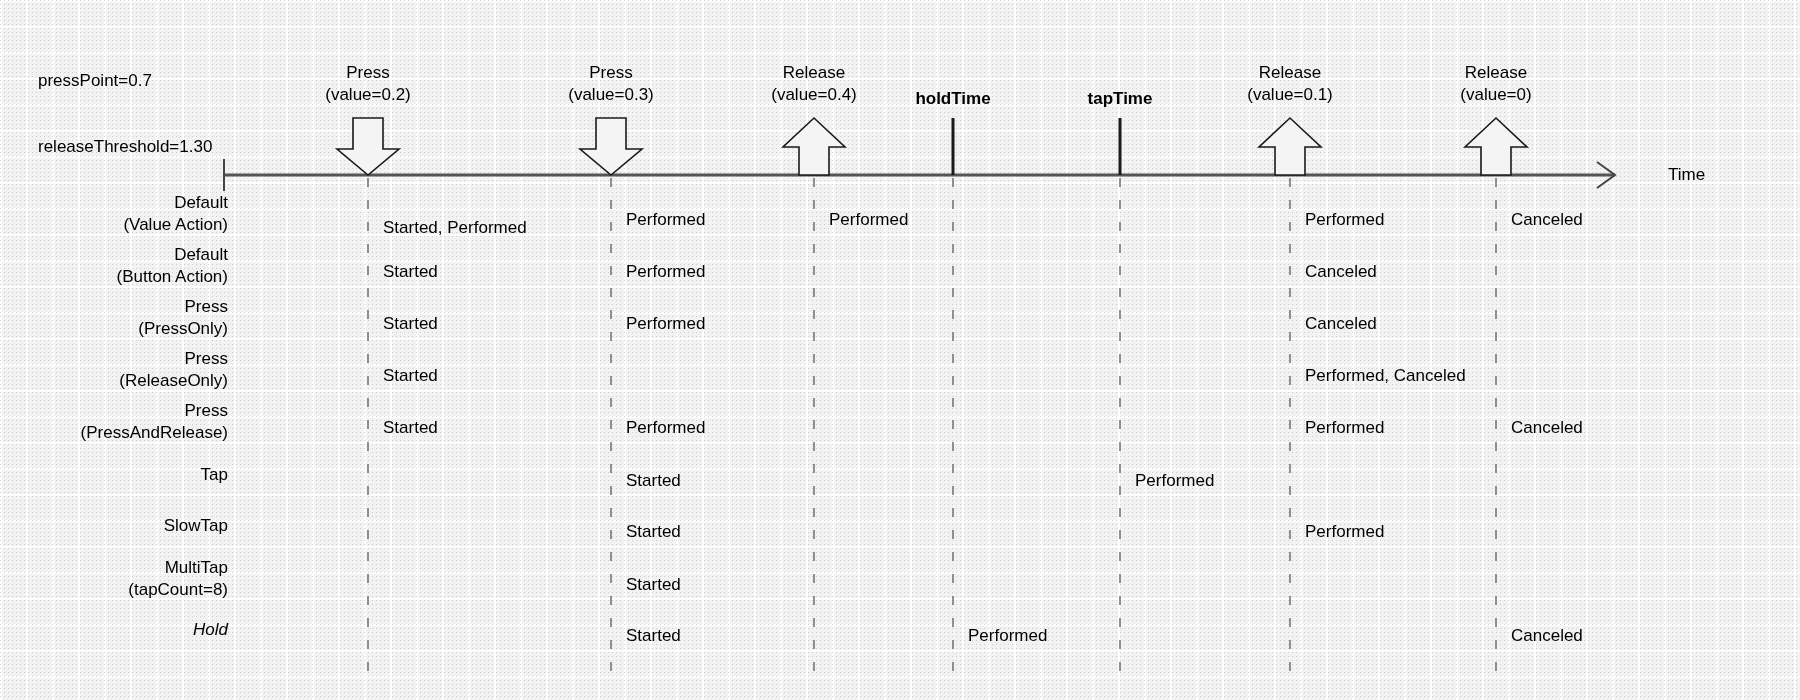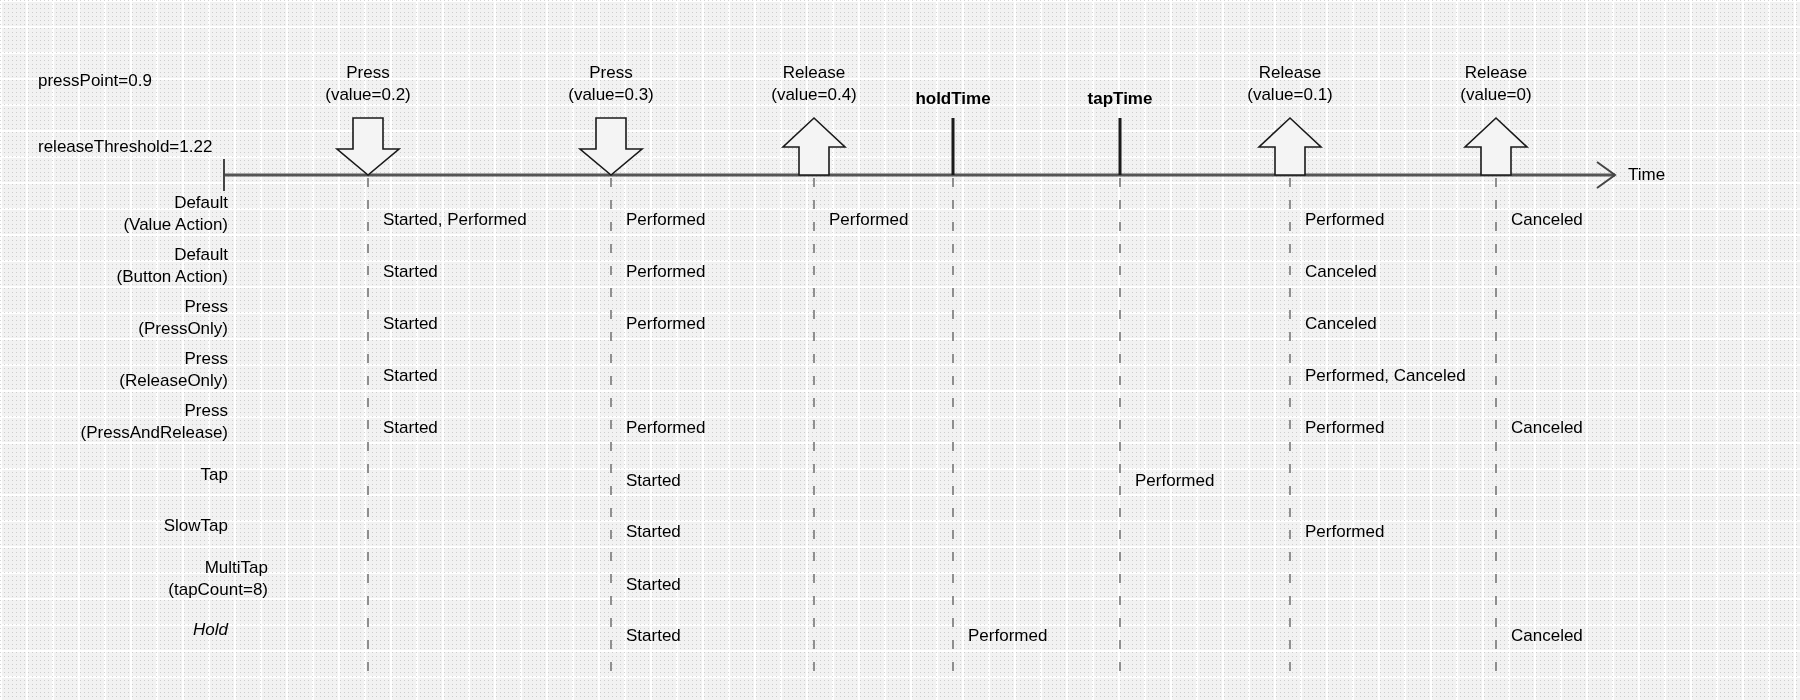--- a/index.html
+++ b/index.html
@@ -54,36 +54,36 @@
       <line x1="953" y1="178" x2="953" y2="672" stroke="#777777" stroke-width="1.6" stroke-dasharray="9 13"></line>
       <line x1="1120" y1="118" x2="1120" y2="175" stroke="#1a1a1a" stroke-width="3"></line>
       <line x1="1120" y1="178" x2="1120" y2="672" stroke="#777777" stroke-width="1.6" stroke-dasharray="9 13"></line>
       <polygon points="1275,175 1275,147 1259,147 1290,118 1321,147 1305,147 1305,175" fill="#f4f4f4" stroke="#1a1a1a" stroke-width="1.6" stroke-linejoin="miter"></polygon>
       <line x1="1290" y1="178" x2="1290" y2="672" stroke="#777777" stroke-width="1.6" stroke-dasharray="9 13"></line>
       <polygon points="1481,175 1481,147 1465,147 1496,118 1527,147 1511,147 1511,175" fill="#f4f4f4" stroke="#1a1a1a" stroke-width="1.6" stroke-linejoin="miter"></polygon>
       <line x1="1496" y1="178" x2="1496" y2="672" stroke="#777777" stroke-width="1.6" stroke-dasharray="9 13"></line>
     </svg>
 
   <div class="txt params" style="left:38px; top:26px;">
-    <div>pressPoint=0.9</div>
-    <div>releaseThreshold=1.22</div>
+    <div>pressPoint=0.7</div>
+    <div>releaseThreshold=1.30</div>
   </div>
 
-  <div class="txt timeword" style="left:1628px; top:164px;text-align:right;">Time</div>
+  <div class="txt timeword" style="left:1668px; top:164px;text-align:right;">Time</div>
 
   <div id="dynamic">
       <div class="txt evtlabel ctr" style="left: 368px; top: 62px;"><div>Press</div><div>(value=0.2)</div></div>
       <div class="txt evtlabel ctr" style="left: 611px; top: 62px;"><div>Press</div><div>(value=0.3)</div></div>
       <div class="txt evtlabel ctr" style="left: 814px; top: 62px;"><div>Release</div><div>(value=0.4)</div></div>
       <div class="txt evtlabel ctr" style="left: 953px; top: 88px; font-weight: bold;"><div>holdTime</div></div>
       <div class="txt evtlabel ctr" style="left: 1120px; top: 88px; font-weight: bold;"><div>tapTime</div></div>
       <div class="txt evtlabel ctr" style="left: 1290px; top: 62px;"><div>Release</div><div>(value=0.1)</div></div>
       <div class="txt evtlabel ctr" style="left: 1496px; top: 62px;"><div>Release</div><div>(value=0)</div></div>
       <div class="txt rowlabel rt" style="left: 228px; top: 192px;"><div>Default</div><div>(Value Action)</div></div>
-      <div class="txt cell" style="left: 383px; top: 210px;">Started, Performed</div>
+      <div class="txt cell" style="left: 383px; top: 218px;">Started, Performed</div>
       <div class="txt cell" style="left: 626px; top: 210px;">Performed</div>
       <div class="txt cell" style="left: 829px; top: 210px;">Performed</div>
       <div class="txt cell" style="left: 1305px; top: 210px;">Performed</div>
       <div class="txt cell" style="left: 1511px; top: 210px;">Canceled</div>
       <div class="txt rowlabel rt" style="left: 228px; top: 244px;"><div>Default</div><div>(Button Action)</div></div>
       <div class="txt cell" style="left: 383px; top: 262px;">Started</div>
       <div class="txt cell" style="left: 626px; top: 262px;">Performed</div>
       <div class="txt cell" style="left: 1305px; top: 262px;">Canceled</div>
       <div class="txt rowlabel rt" style="left: 228px; top: 296px;"><div>Press</div><div>(PressOnly)</div></div>
       <div class="txt cell" style="left: 383px; top: 314px;">Started</div>
@@ -96,20 +96,20 @@
       <div class="txt cell" style="left: 383px; top: 418px;">Started</div>
       <div class="txt cell" style="left: 626px; top: 418px;">Performed</div>
       <div class="txt cell" style="left: 1305px; top: 418px;">Performed</div>
       <div class="txt cell" style="left: 1511px; top: 418px;">Canceled</div>
       <div class="txt rowlabel rt" style="left: 228px; top: 464px;"><div>Tap</div></div>
       <div class="txt cell" style="left: 626px; top: 471px;">Started</div>
       <div class="txt cell" style="left: 1135px; top: 471px;">Performed</div>
       <div class="txt rowlabel rt" style="left: 228px; top: 515px; text-align: right;"><div>SlowTap</div></div>
       <div class="txt cell" style="left: 626px; top: 522px;">Started</div>
       <div class="txt cell" style="left: 1305px; top: 522px;">Performed</div>
-      <div class="txt rowlabel rt" style="left: 228px; top: 557px; margin-left: 40px;"><div>MultiTap</div><div>(tapCount=8)</div></div>
+      <div class="txt rowlabel rt" style="left: 228px; top: 557px;"><div>MultiTap</div><div>(tapCount=8)</div></div>
       <div class="txt cell" style="left: 626px; top: 575px;">Started</div>
       <div class="txt rowlabel rt" style="left: 228px; top: 619px; font-style: italic;"><div>Hold</div></div>
       <div class="txt cell" style="left: 626px; top: 626px;">Started</div>
       <div class="txt cell" style="left: 968px; top: 626px;">Performed</div>
       <div class="txt cell" style="left: 1511px; top: 626px;">Canceled</div>
     </div>
 </div>
 
 </body></html>

